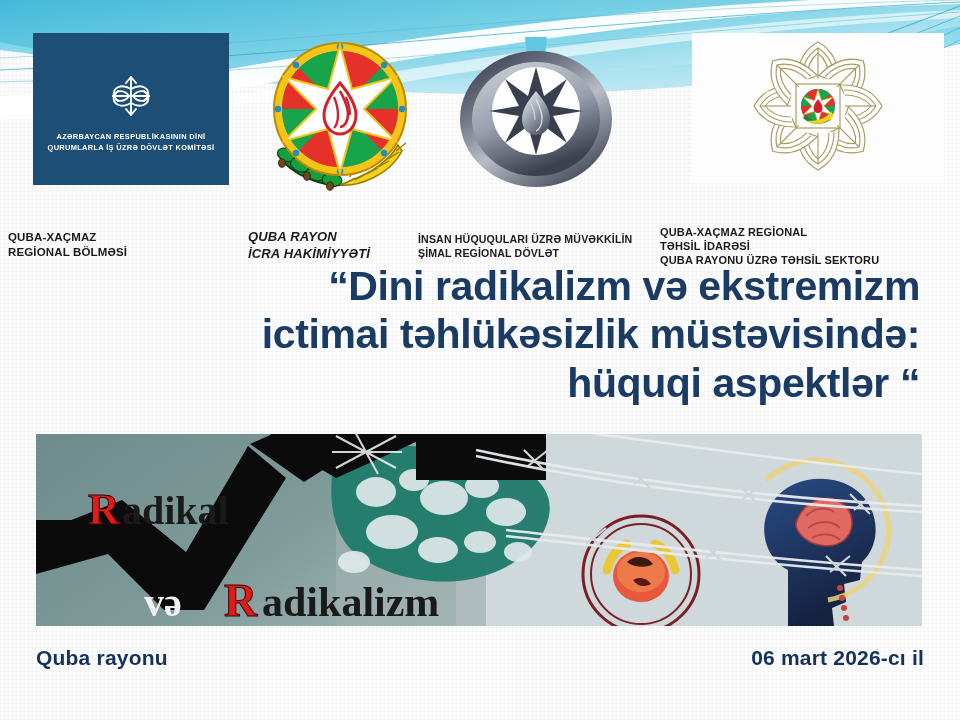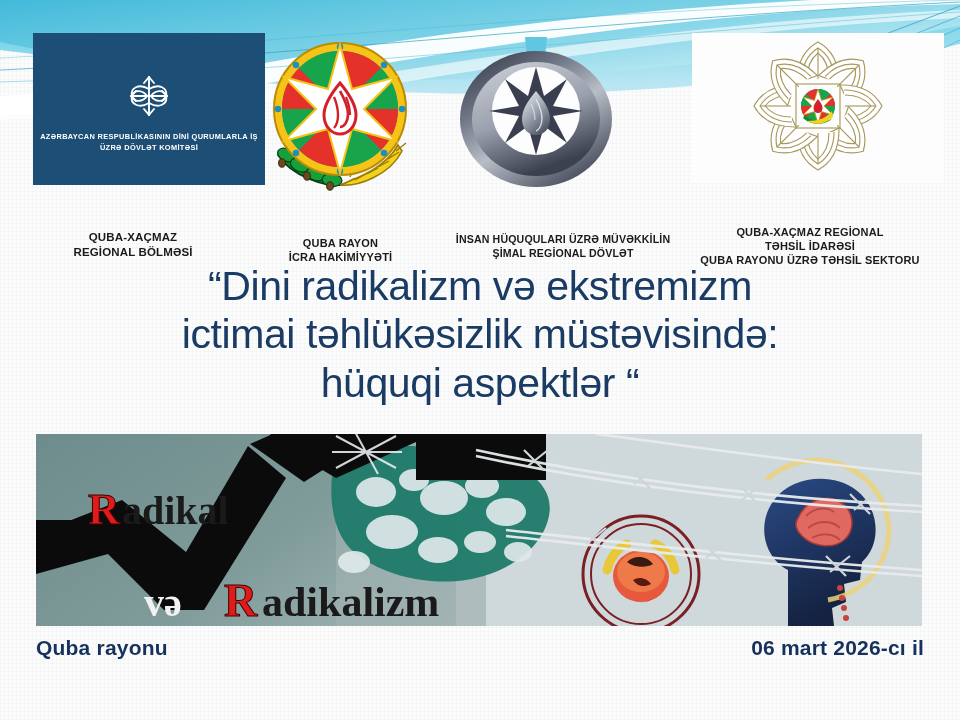--- a/index.html
+++ b/index.html
@@ -23,67 +23,67 @@
   #banner { position:absolute; left:0; top:0; width:960px; height:120px; overflow:hidden; }
   #banner svg { display:block; }
 
   
   #logo-row { position:absolute; left:0; top:33px; width:960px; height:215px; }
   .logo-cell { position:absolute; top:0; }
 
   
   #logo1 { left:33px; width:196px; }
   .plaque {
-    width:232px; height:152px; background:#1d4e76;
+    width:196px; height:152px; background:#1d4e76;
     display:flex; flex-direction:column; align-items:center; justify-content:center;
     padding-top:6px;
   }
   .plaque .orn { margin-bottom:7px; }
   .plaque .ptext {
     color:#fff; font-size:7.4px; font-weight:bold; line-height:1.38;
     letter-spacing:.35px; text-align:center; text-transform:uppercase;
   }
 
   
   #logo2 { left:260px; width:160px; }
   
   #logo3 { left:455px; width:162px; }
   
   #logo4 { left:692px; width:252px; }
   .whitecard { width:252px; height:150px; background:#fdfdfd; display:flex; align-items:center; justify-content:center; }
 
   .cap {
-    text-align:center; color:#1a1a1a; font-size:11px; font-weight:bold;
+    color:#1a1a1a; font-size:11px; font-weight:bold;
     line-height:1.28; letter-spacing:.15px; white-space:pre-line;
   }
   #cap1 { position:absolute; left:8px;  top:197px; width:250px; font-size:11.5px; }
-  #cap2 { position:absolute; left:248px;top:203px; width:185px; font-size:11px; }
+  #cap2 { position:absolute; left:248px;top:196px; width:185px; font-size:13px;font-style:italic; }
   #cap3 { position:absolute; left:418px;top:200px; width:290px; font-size:10.6px; }
   #cap4 { position:absolute; left:660px;top:192px; width:300px; font-size:11px; }
 
   
   #title {
     position:absolute; left:40px; top:262px; width:880px;
-    text-align:center; color:#1a3b63;
-    font-size:41px; font-weight:normal; line-height:1.18;
+    text-align:right; color:#1a3b63;
+    font-size:41px; font-weight:bold; line-height:1.18;
     letter-spacing:-.4px; white-space:pre-line;
     font-family:"Liberation Sans", sans-serif;
   }
 
   
   #hero {
     position:absolute; left:36px; top:434px; width:886px; height:192px;
     overflow:hidden; background:#6e8a8a;
   }
   #hero svg { display:block; }
 
   
   #footer {
     position:absolute; left:0; top:636px; width:960px; height:34px;
-    display:flex; align-items:flex-start; justify-content:space-between;
+    display:flex; align-items:flex-end; justify-content:space-between;
     padding:0 36px;
     color:#15315c; font-size:21px; font-weight:bold; letter-spacing:.2px;
   }
 </style>
 </head>
 <body>
 
 <div id="slide">
 
   <div id="banner">

